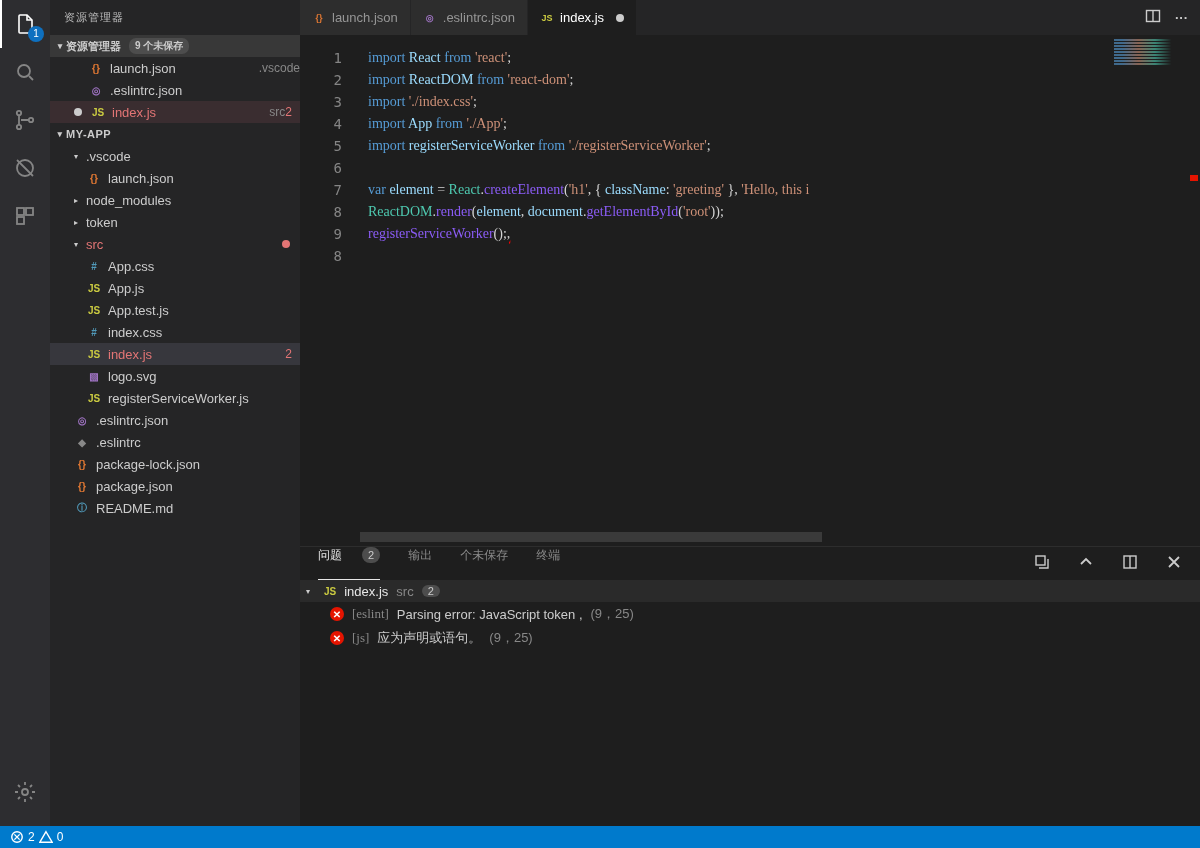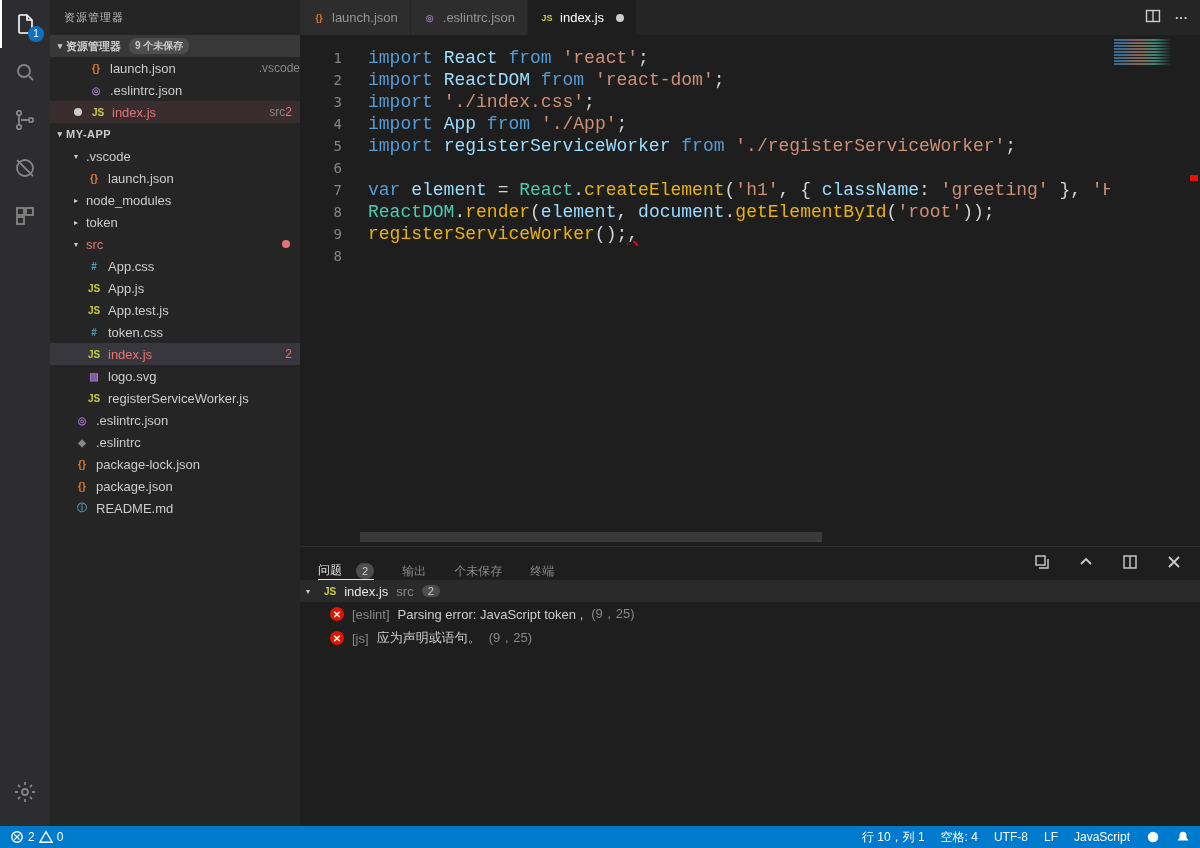--- a/index.html
+++ b/index.html
@@ -39,45 +39,45 @@
 .tabs { height:35px; display:flex; background:#252526; align-items:stretch; }
 .tab { display:flex; align-items:center; padding:0 12px; color:#969696; background:#2d2d2d; border-right:1px solid #252526; font-size:13px; cursor:pointer; gap:6px; position:relative; }
 .tab.active { background:#1e1e1e; color:#fff; }
 .tab .tab-ico { width:14px; height:14px; display:flex; align-items:center; justify-content:center; font-size:9px; font-weight:700; }
 .tab .dirty { width:8px; height:8px; border-radius:4px; background:#ccc; margin-left:6px; }
 .tab-actions { margin-left:auto; display:flex; align-items:center; gap:14px; padding:0 12px; color:#ccc; }
 .tab-actions svg { width:16px; height:16px; }
 .editor-split { flex:1; display:flex; flex-direction:column; min-height:0; }
 .editor-body { flex:1; display:flex; min-height:0; position:relative; }
 .gutter { width:60px; text-align:right; color:#858585; font-family:Consolas,monospace; font-size:14px; padding:12px 18px 0 0; line-height:22px; user-select:none; }
-.code { flex:1; font-family:Liberation Mono, monospace; font-size:18px; padding:12px 0 0 8px; line-height:22px; white-space:pre; overflow:hidden; }
-.code-line .kw{color:#569cd6;} .code-line .ty{color:#4ec9b0;} .code-line .fn{color:#eab308;} .code-line .st{color:#ce9178;} .code-line .va{color:#9cdcfe;} .code-line .pu{color:#d4d4d4;} .code-line .er{ text-decoration:wavy underline red; }
+.code { flex:1; font-family:Liberation Serif, serif; font-size:14px; padding:12px 0 0 8px; line-height:22px; white-space:pre; overflow:hidden; }
+.code-line .kw{color:#569cd6;} .code-line .ty{color:#4ec9b0;} .code-line .fn{color:#8b5cf6;} .code-line .st{color:#ce9178;} .code-line .va{color:#9cdcfe;} .code-line .pu{color:#d4d4d4;} .code-line .er{ text-decoration:wavy underline red; }
 .minimap { width:90px; background:#1e1e1e; position:relative; }
 .minimap-lines { position:absolute; top:4px; left:4px; right:4px; display:flex; flex-direction:column; gap:1px; }
 .minimap-lines span { height:2px; background:linear-gradient(90deg,#569cd6 10%,#ce9178 30%,#4ec9b0 50%,transparent 70%); opacity:.6; }
 .hscroll { height:10px; background:#1e1e1e; margin:0 0 4px 60px; }
 .hscroll-thumb { height:10px; background:#3a3a3a; width:55%; }
 .overview-ruler { position:absolute; right:0; top:0; width:14px; bottom:0; }
 .overview-ruler .mark { position:absolute; right:2px; width:8px; height:6px; background:#e51400; }
 
 .panel { height:280px; border-top:1px solid #2d2d2d; display:flex; flex-direction:column; background:#1e1e1e; }
 .panel-tabs { height:33px; display:flex; align-items:center; padding:0 18px; gap:28px; font-size:12px; color:#888; }
-.panel-tabs .ptab { display:flex; align-items:flex-end; gap:14px; cursor:pointer; height:33px; }
+.panel-tabs .ptab { display:flex; align-items:flex-start; gap:20px; cursor:pointer; height:33px; }
 .panel-tabs .ptab.active { color:#e7e7e7; border-bottom:1px solid #e7e7e7; }
 .panel-tabs .cnt { background:#4d4d4d; color:#ccc; border-radius:8px; padding:0 6px; font-size:11px; line-height:16px; }
 .panel-tabs .spacer { flex:1; }
 .panel-tabs input { background:#3c3c3c; border:1px solid #3c3c3c; color:#ccc; font-size:12px; width:175px; height:24px; padding:0 6px; outline:none; }
 .panel-tabs .picon { color:#ccc; cursor:pointer; }
 .panel-tabs svg { width:16px; height:16px; }
 .panel-body { flex:1; overflow:auto; font-size:13px; }
 .prob-file { height:22px; display:flex; align-items:center; gap:8px; padding-left:6px; background:#2a2a2a; cursor:pointer;}
 .prob-file .fchev { font-size:8px; width:10px; }
 .prob-item { height:24px; display:flex; align-items:center; gap:8px; padding-left:30px; }
 .prob-item .ei { width:14px; height:14px; border-radius:7px; background:#e51400; color:#fff; font-size:10px; display:flex; align-items:center; justify-content:center; font-weight:700; }
-.prob-item .src { color:#888; }
+.prob-item .src { color:#888;font-family:Liberation Serif, serif; }
 .prob-item .loc { color:#888; }
 
 .status { height:22px; background:#007acc; color:#fff; display:flex; align-items:center; font-size:12px; padding:0 10px; gap:16px; }
 .status .grp { display:flex; align-items:center; gap:4px; cursor:pointer; }
 .status .right { margin-left:auto; display:flex; gap:16px; }
 .status svg { width:14px; height:14px; }
 </style>
 </head>
 <body>
 
@@ -187,21 +187,21 @@
           <div class="row indent2">
             <span class="ico c-yellow">JS</span>
             <span class="lbl ">App.js</span>
           </div>
           <div class="row indent2">
             <span class="ico c-yellow">JS</span>
             <span class="lbl ">App.test.js</span>
           </div>
           <div class="row indent2">
             <span class="ico c-blue">#</span>
-            <span class="lbl ">token.css</span>
+            <span class="lbl ">index.css</span>
           </div>
           <div class="row indent2 active-sel">
             <span class="ico c-yellow">JS</span>
             <span class="lbl c-red">index.js</span>
             <span class="err-dot">2</span>
           </div>
           <div class="row indent2">
             <span class="ico c-purple">▧</span>
             <span class="lbl ">logo.svg</span>
           </div>
@@ -355,31 +355,14 @@
      <svg viewBox="0 0 16 16" fill="none" stroke="currentColor" stroke-width="1.6">
           <circle cx="8" cy="8" r="6"></circle>
           <path d="M5 5l6 6M11 5l-6 6"></path>
         </svg>
      <span>2</span>
      <svg viewBox="0 0 16 16" fill="none" stroke="currentColor" stroke-width="1.6">
           <path d="M8 2l7 12H1z"></path>
         </svg>
      <span>0</span>
    </div>
-   <div class="right">
-     <span class="grp">行 10，列 1</span>
-     <span class="grp">空格: 4</span>
-     <span class="grp">UTF-8</span>
-     <span class="grp">LF</span>
-     <span class="grp">JavaScript</span>
-     <span class="grp">
-          <svg viewBox="0 0 16 16" fill="currentColor">
-            <circle cx="8" cy="8" r="6"></circle>
-          </svg>
-        </span>
-     <span class="grp">
-          <svg viewBox="0 0 16 16" fill="currentColor">
-            <path d="M8 2a4 4 0 0 0-4 4v3l-2 2v1h12v-1l-2-2V6a4 4 0 0 0-4-4z"></path>
-          </svg>
-        </span>
-   </div>
  </div>
 </div>
 
 </body></html>

